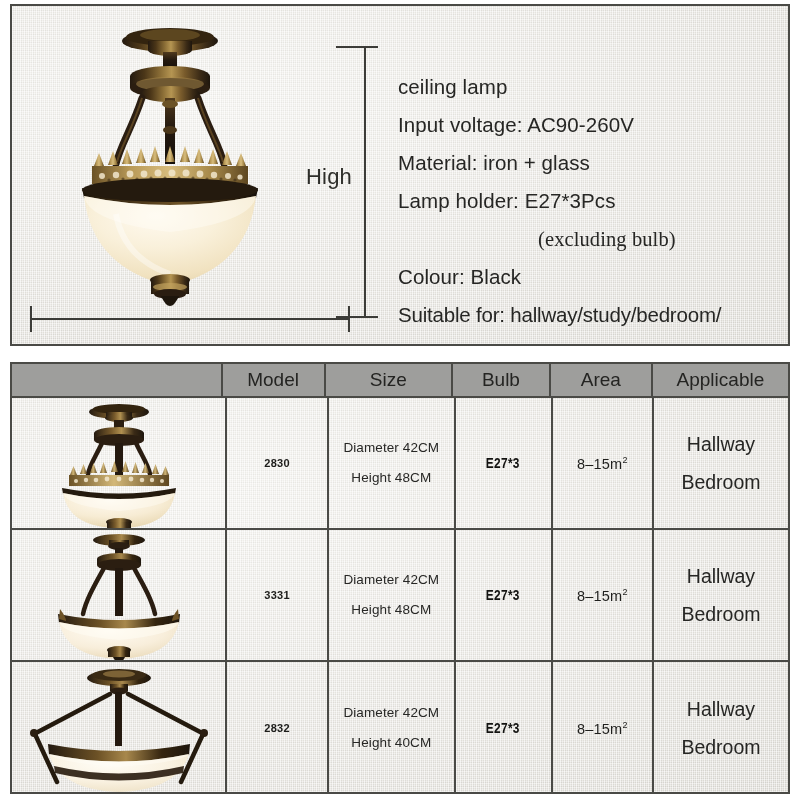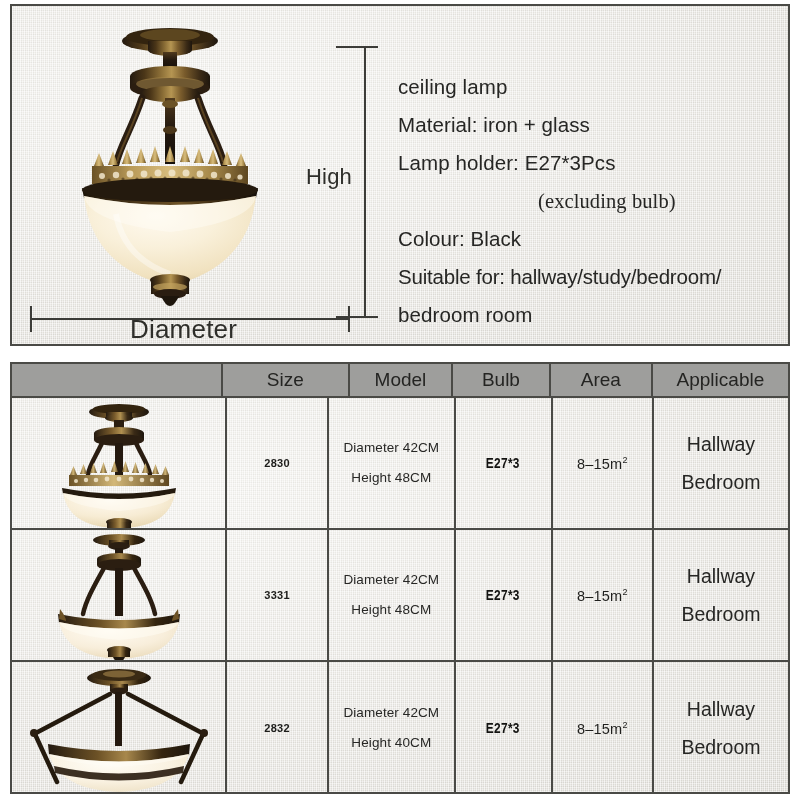--- a/index.html
+++ b/index.html
@@ -297,39 +297,39 @@
     <div class="cap bot"></div>
     <div class="tick bot"></div>
   </div>
   <div id="height-label">High</div>
 
   <div id="diameter-dimension">
     <div class="cap left"></div>
     <div class="hline"></div>
     <div class="cap right"></div>
   </div>
-  <div id="diameter-label">Diameter</div>
 
   <div id="spec-list">
     <div class="spec-line">ceiling lamp</div>
+    <div class="spec-line">Input voltage: AC90-260V</div>
     <div class="spec-line">Material: iron + glass</div>
     <div class="spec-line">Lamp holder: E27*3Pcs</div>
     <div class="spec-line indented">(excluding bulb)</div>
     <div class="spec-line">Colour: Black</div>
     <div class="spec-line wrap">Suitable for: hallway/study/bedroom/</div>
     <div class="spec-line">bedroom room</div>
   </div>
 </div>
 
 <div id="spec-table" class="linen">
 
   <div class="trow" id="table-header">
     <div class="cell c-photo photo"></div>
+    <div class="cell c-model">Model</div>
     <div class="cell c-size">Size</div>
-    <div class="cell c-model">Model</div>
     <div class="cell c-bulb">Bulb</div>
     <div class="cell c-area">Area</div>
     <div class="cell c-appl">Applicable</div>
   </div>
 
   <div class="trow data-row">
     <div class="cell c-photo">
       <div class="thumb-wrap">
         <svg width="215" height="130" viewBox="0 0 215 130">
           <defs>

